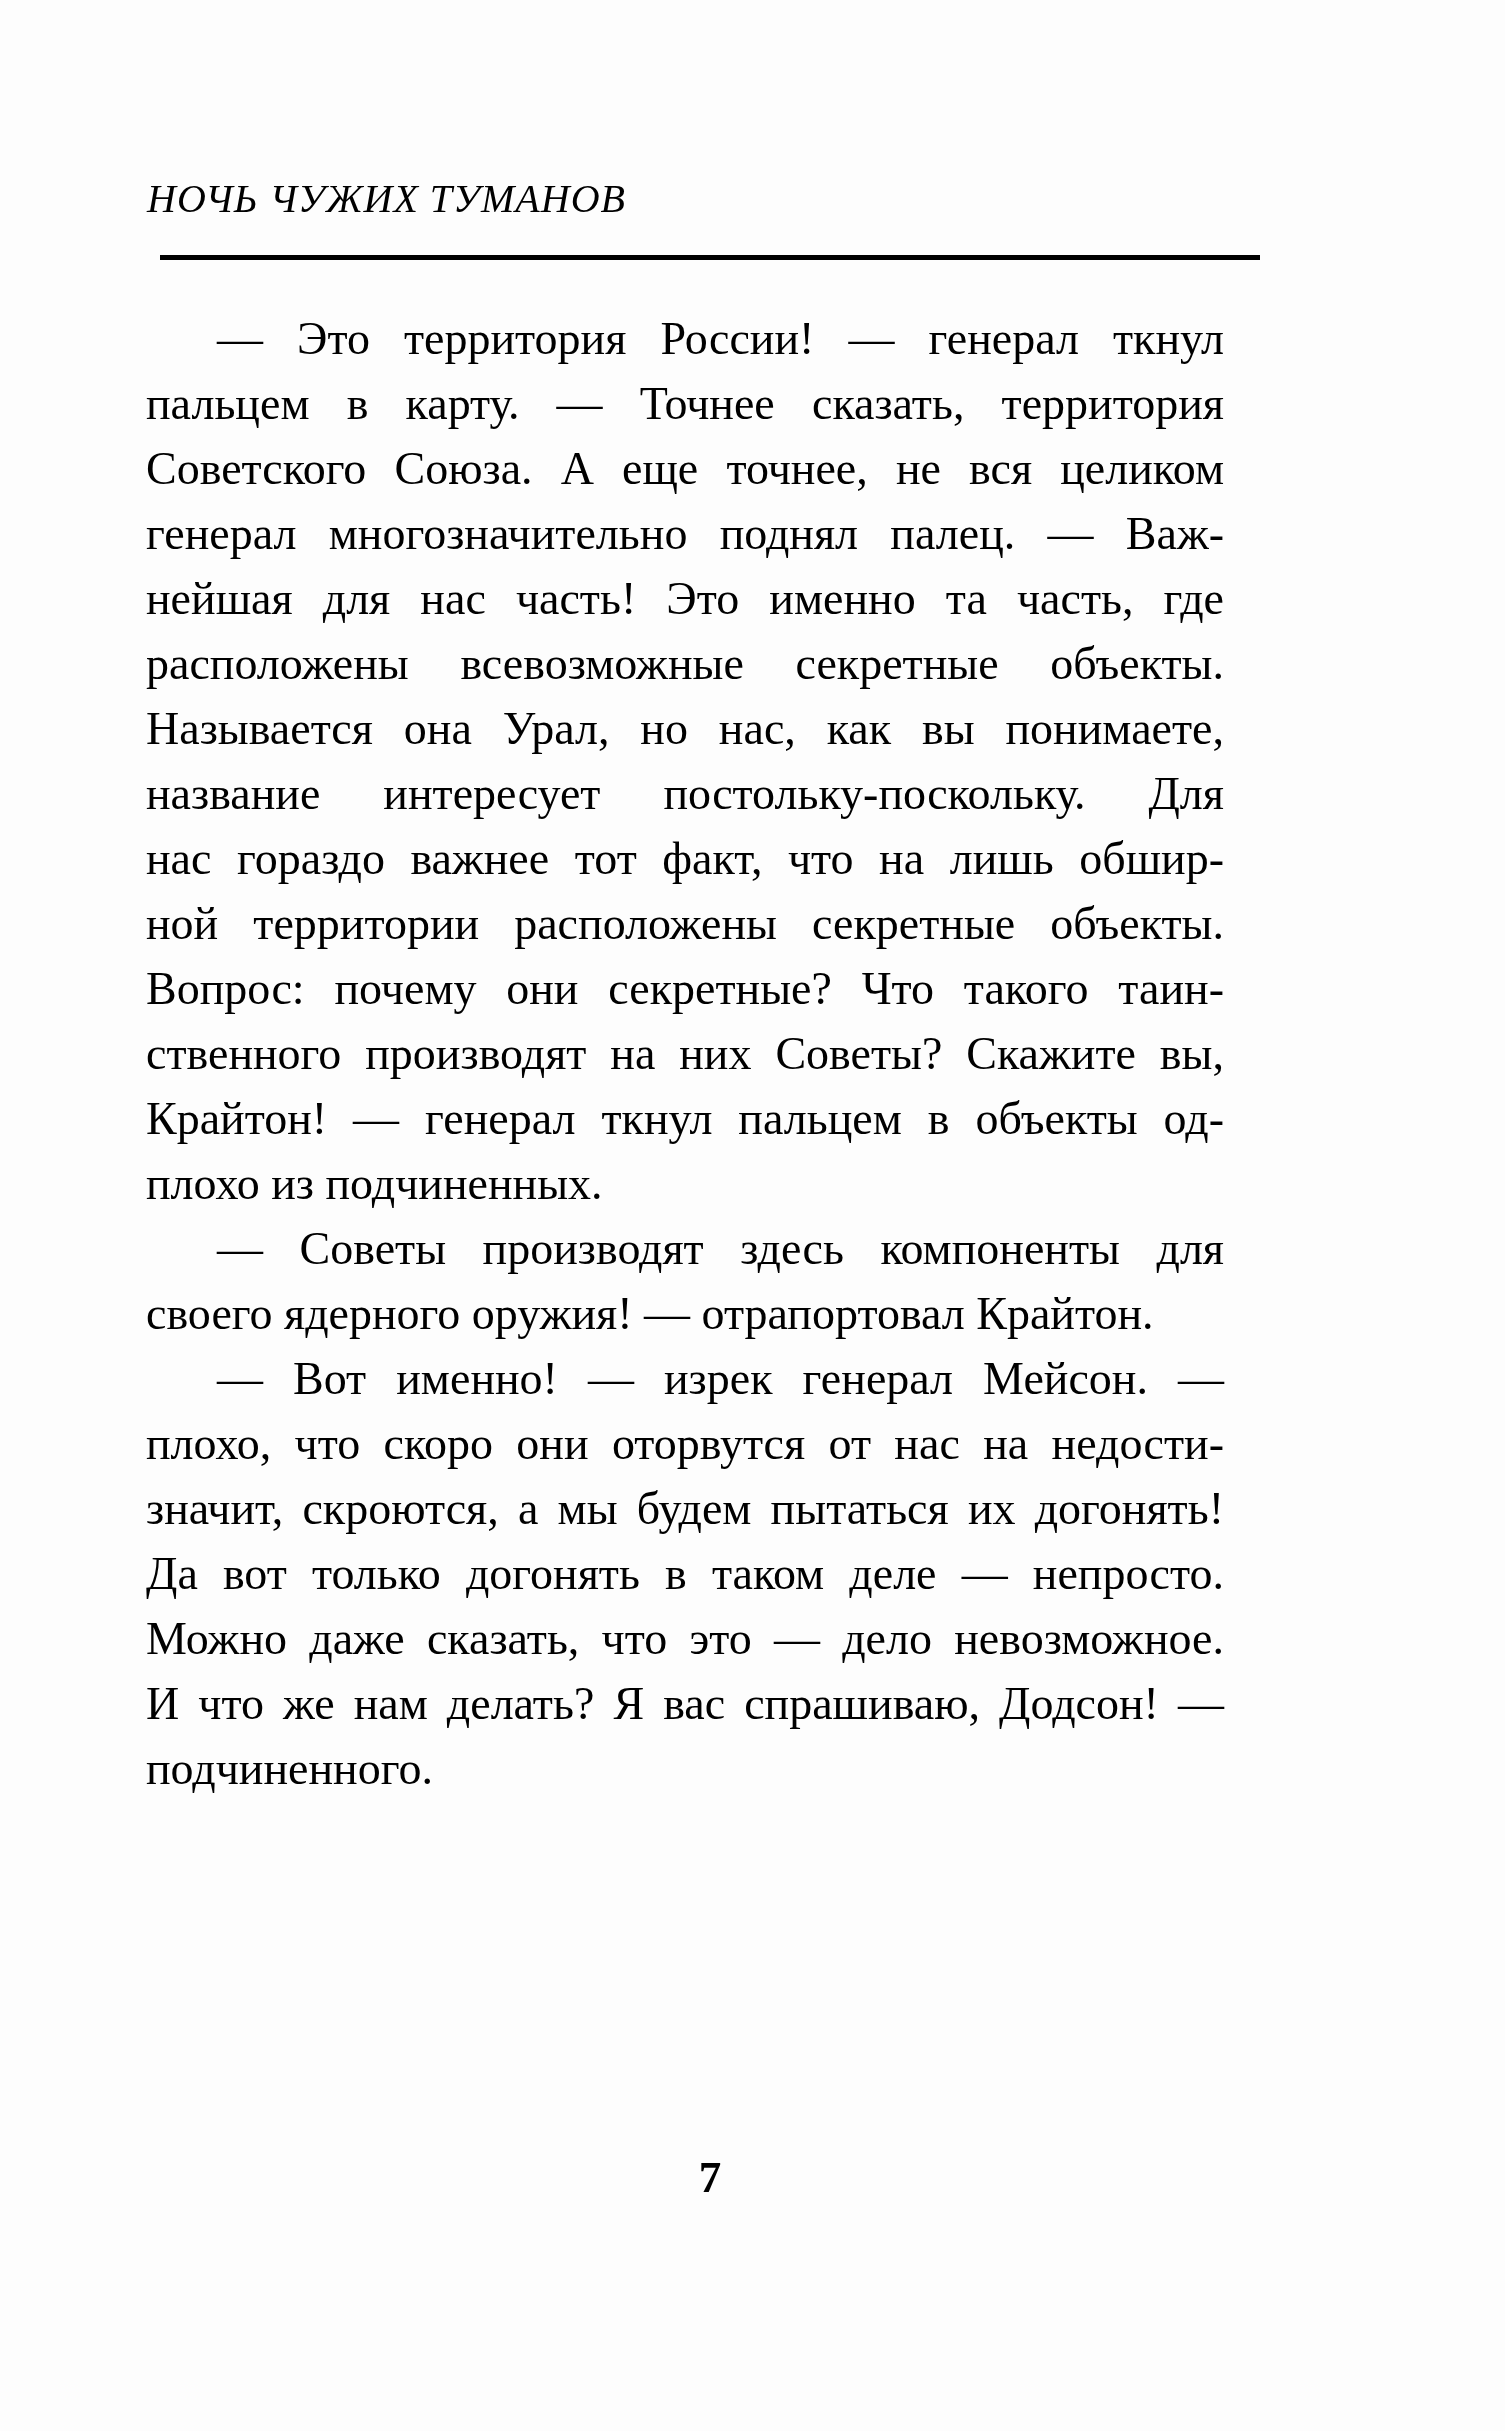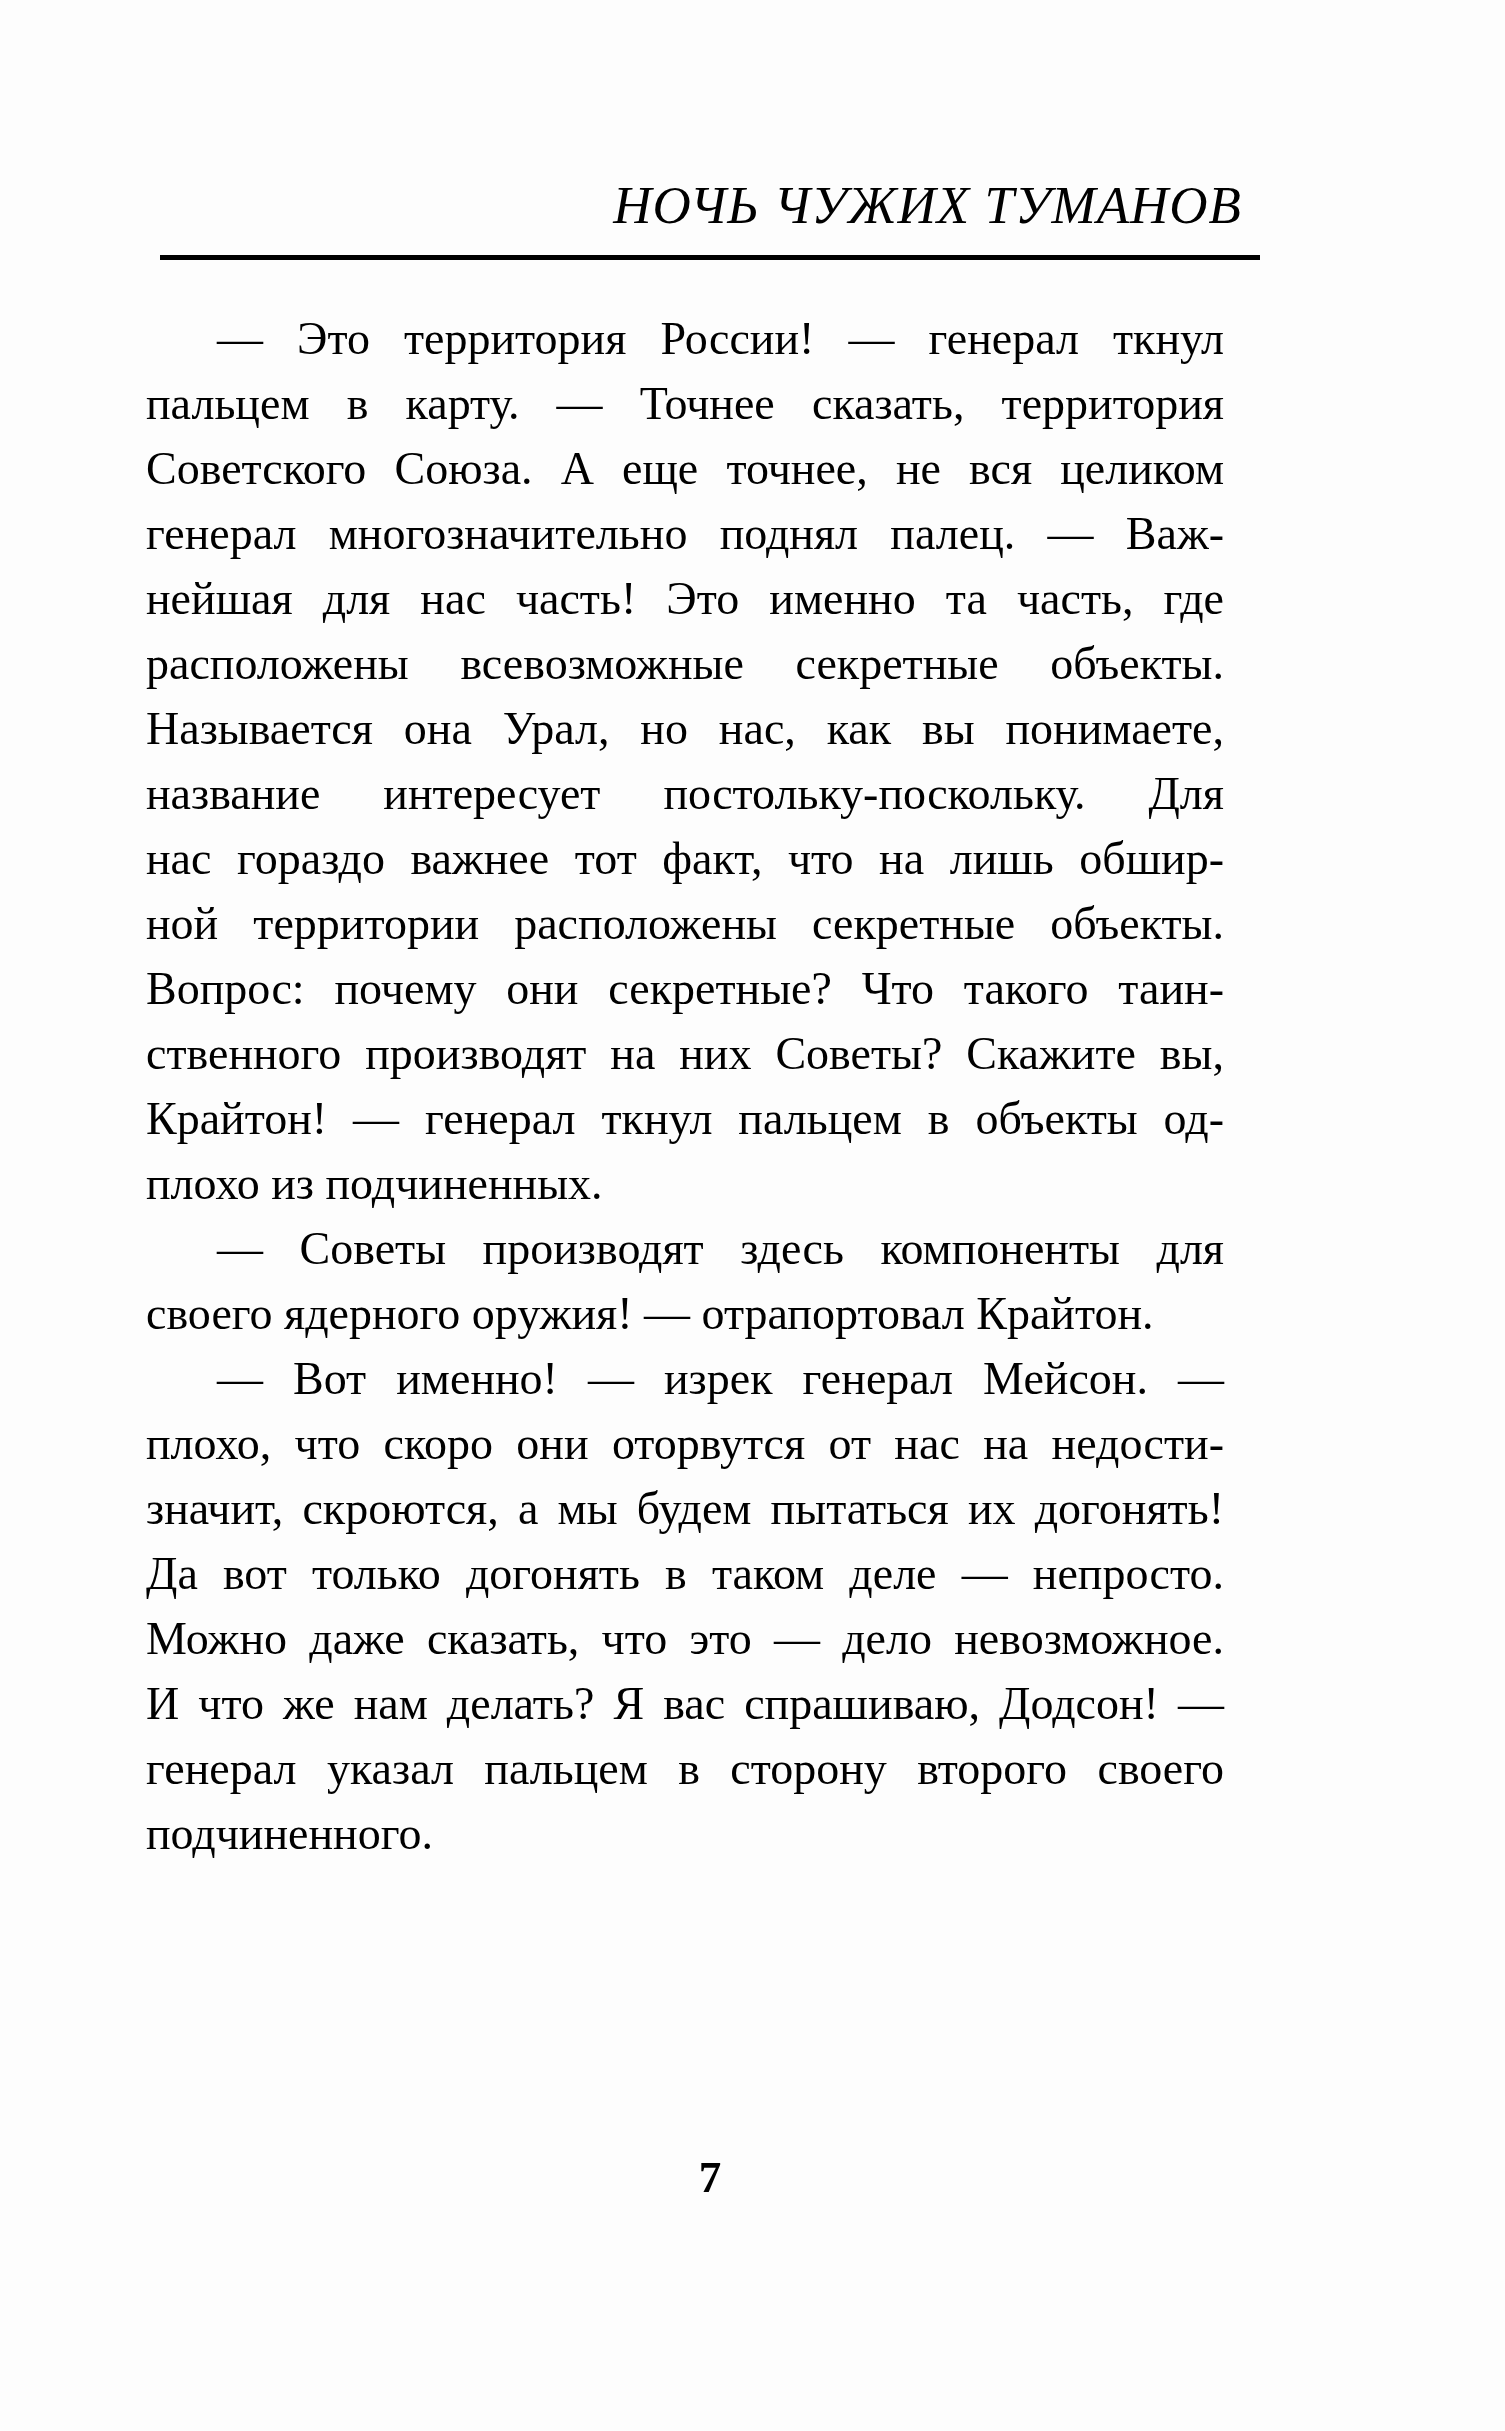--- a/index.html
+++ b/index.html
@@ -12,25 +12,25 @@
     width: 1506px;
     height: 2432px;
     background: #fdfdfd;
     font-family: "Liberation Serif", serif;
     color: #000;
     overflow: hidden;
   }
   .running-title {
     position: absolute;
     top: 179px;
-    left: 164px;
+    left: 147px;
     width: 1078px;
-    text-align: right;
+    text-align: left;
     font-style: italic;
-    font-size: 53px;
+    font-size: 40px;
     letter-spacing: 1px;
     white-space: nowrap;
     line-height: 1;
   }
   .header-rule {
     position: absolute;
     top: 255px;
     left: 160px;
     width: 1100px;
     height: 4.9px;
@@ -91,20 +91,19 @@
       <div class="text-line">Крайтон! — генерал ткнул пальцем в объекты од-</div>
       <div class="text-line para-end">плохо из подчиненных.</div>
       <div class="text-line para-start">— Советы производят здесь компоненты для</div>
       <div class="text-line para-end">своего ядерного оружия! — отрапортовал Крайтон.</div>
       <div class="text-line para-start">— Вот именно! — изрек генерал Мейсон. —</div>
       <div class="text-line">плохо, что скоро они оторвутся от нас на недости-</div>
       <div class="text-line">значит, скроются, а мы будем пытаться их догонять!</div>
       <div class="text-line">Да вот только догонять в таком деле — непросто.</div>
       <div class="text-line">Можно даже сказать, что это — дело невозможное.</div>
       <div class="text-line">И что же нам делать? Я вас спрашиваю, Додсон! —</div>
-      <div class="text-line">генерал указал пальцем в сторону второго своего</div>
       <div class="text-line para-end">подчиненного.</div>
     </div>
 
   <div class="page-number">7</div>
 
 </div>
 
 
 </body></html>

